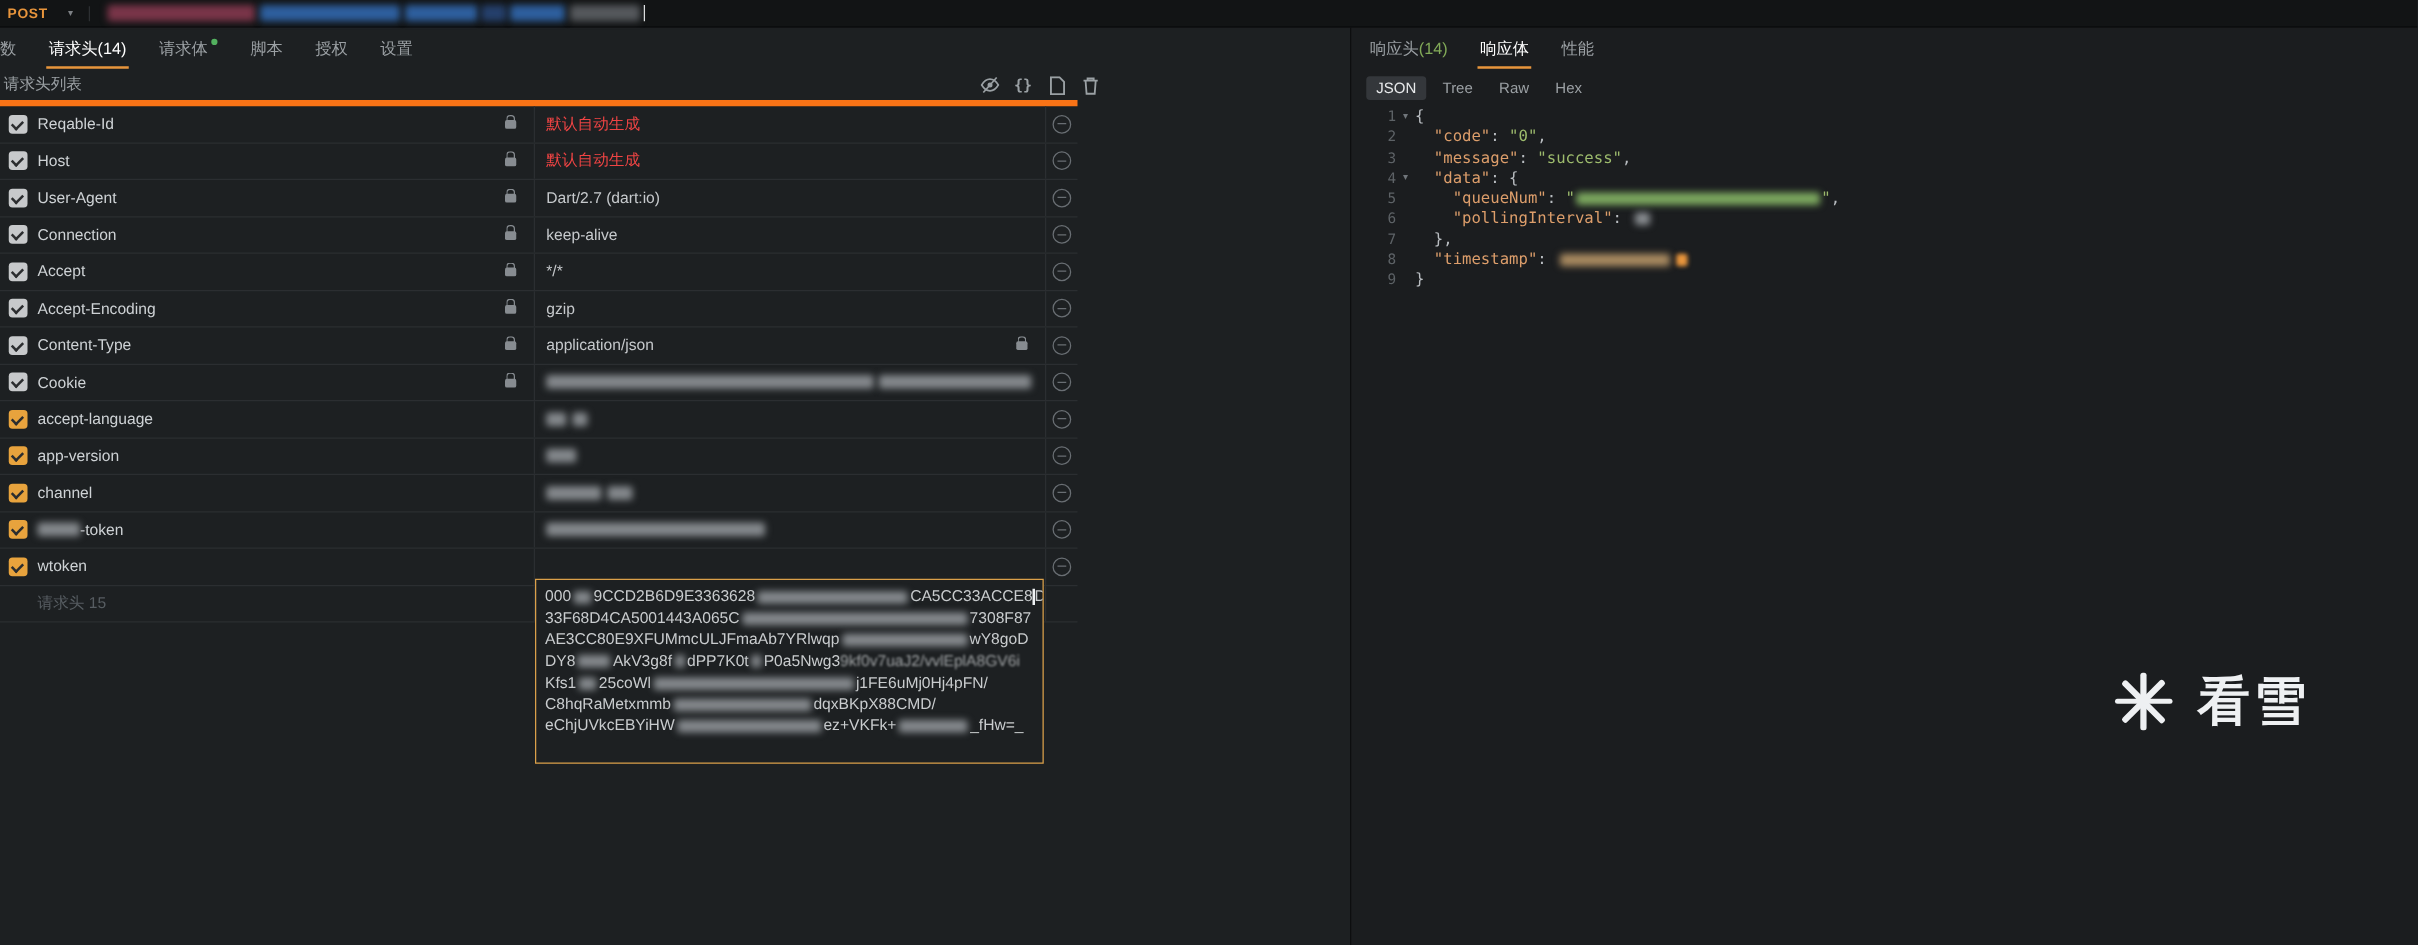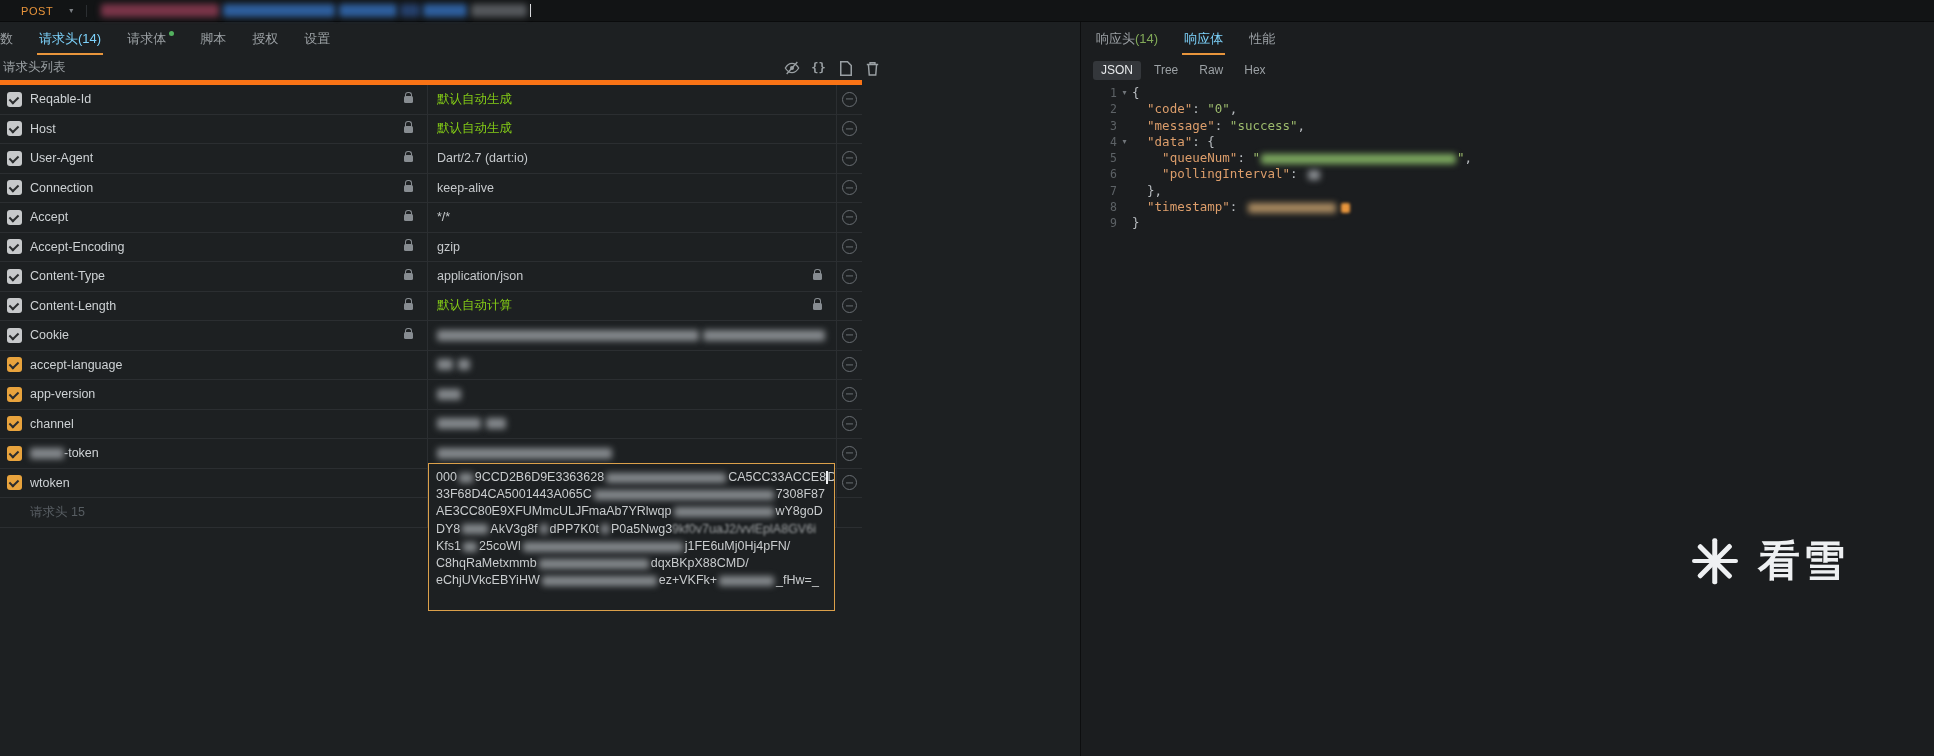--- a/index.html
+++ b/index.html
@@ -1,37 +1,37 @@
 <!DOCTYPE html>
 <html><head>
 <meta charset="utf-8">
 <style>
   *{box-sizing:border-box;margin:0;padding:0}
   html,body{width:1934px;height:756px;overflow:hidden}
   body{background:#1b1d1f;font-family:"Liberation Sans","DejaVu Sans",sans-serif;position:relative}
 
   
   .topbar{position:absolute;left:0;top:0;width:1934px;height:22px;background:#121415;display:flex;align-items:center;z-index:6;border-bottom:1px solid #0a0b0c}
-  .method{color:#e8953c;font-weight:normal;font-size:11px;letter-spacing:.6px;margin-left:21px;display:flex;align-items:center;cursor:pointer}
+  .method{color:#e8953c;font-weight:bold;font-size:11px;letter-spacing:.6px;margin-left:6px;display:flex;align-items:center;cursor:pointer}
   .mcaret{color:#7d8185;font-size:8px;margin-left:16px}
   .tb-divider{width:1px;height:12px;background:#2c2f32;margin:0 14px 0 12px}
   .urlbar{display:flex;align-items:center;height:22px}
   .urlseg{height:13px;border-radius:2px;filter:blur(3px)}
   .cursor-line{width:1.5px;height:13px;background:#e8eaec;margin-left:3px}
 
   
   .left-panel{position:absolute;left:0;top:22px;width:1080px;height:734px;background:#1d2022}
   .right-panel{position:absolute;left:1080px;top:22px;width:854px;height:734px;background:#1b1d1f;border-left:1px solid #0d0e0f}
 
   
   .tabs{height:33px;display:flex;align-items:center;position:relative}
   #req-tabs{margin-left:-26px}
   #resp-tabs{padding-left:2px}
   .tab{position:relative;height:33px;display:flex;align-items:center;padding:0 13px;color:#9ba0a4;font-size:13px;cursor:pointer;white-space:nowrap}
-  .tab.active{color:#7dd3fc}
+  .tab.active{color:#ffffff}
   .tab.active::after{content:"";position:absolute;left:11px;right:11px;bottom:0;height:2.5px;background:#e8953c}
   .tab .dot{width:5px;height:5px;border-radius:50%;background:#53b15f;margin:-10px 0 0 3px}
   #resp-tabs .count{color:#82aa58}
 
   
   .listhead{height:25px;display:flex;align-items:center;color:#9ba0a4;font-size:12.5px;padding-left:3px;position:relative}
   .head-icons{position:absolute;left:783px;top:5px;display:flex;align-items:center;gap:10px}
   .hicon{display:flex;align-items:center;justify-content:center;width:17px;height:16px;cursor:pointer}
   .braces-txt{color:#9aa0a4;font-size:12px;font-weight:bold;font-family:"DejaVu Sans Mono",monospace}
 
@@ -39,21 +39,21 @@
   .htable{position:absolute;left:0;top:58px;width:862px;border-top:5px solid #f97316}
   .row{height:29.5px;display:flex;align-items:stretch;border-bottom:1px solid #2b2e31;position:relative}
   .cb-cell{width:28px;display:flex;align-items:center;justify-content:center}
   .cb{width:15px;height:15px;border-radius:3px;display:flex;align-items:center;justify-content:center;cursor:pointer}
   .cb.gray{background:#c7c9cb}
   .cb.orange{background:#e8a33d}
   .cb::after{content:"";width:7px;height:3.5px;border-left:2px solid #2b2d2f;border-bottom:2px solid #2b2d2f;transform:rotate(-45deg) translateY(-1px)}
   .name-cell{width:399px;display:flex;align-items:center;padding-left:2px;color:#ced2d5;font-size:12.5px;position:relative}
   .value-cell{flex:1;display:flex;align-items:center;padding-left:9px;color:#c6c9cc;font-size:12.5px;position:relative;border-left:1px solid #2b2e31}
   .minus-cell{width:26px;display:flex;align-items:center;justify-content:center;border-left:1px solid #2b2e31}
-  .placeholder{color:#84cc16}
+  .placeholder{color:#ef4444}
   .ghost .name-cell{color:#575d62}
   .lock{position:relative;width:9px;height:7px;background:#878c91;border-radius:1.5px;display:inline-block}
   .lock::before{content:"";position:absolute;width:5px;height:5px;border:1.5px solid #878c91;border-bottom:none;border-radius:3px 3px 0 0;left:1px;top:-4.5px}
   .name-lock{position:absolute;right:14px;top:11px}
   .value-lock{position:absolute;right:14px;top:11px}
   .minus{width:15px;height:15px;border:1.2px solid #696e73;border-radius:50%;position:relative;cursor:pointer}
   .minus::after{content:"";position:absolute;left:3px;right:3px;top:50%;height:1.2px;background:#696e73;transform:translateY(-50%)}
   .redact{display:inline-block;height:11px;border-radius:2px;background:#84888c;filter:blur(3px);vertical-align:middle}
 
   
@@ -266,36 +266,20 @@
         </div>
         <div class="minus-cell">
           <span class="minus"></span>
         </div>
       </div>
       <div class="row">
         <div class="cb-cell">
           <span class="cb gray"></span>
         </div>
         <div class="name-cell">
-          <span>Content-Length</span>
-          <span class="lock name-lock"></span>
-        </div>
-        <div class="value-cell">
-          <span class="placeholder">默认自动计算</span>
-          <span class="lock value-lock"></span>
-        </div>
-        <div class="minus-cell">
-          <span class="minus"></span>
-        </div>
-      </div>
-      <div class="row">
-        <div class="cb-cell">
-          <span class="cb gray"></span>
-        </div>
-        <div class="name-cell">
           <span>Cookie</span>
           <span class="lock name-lock"></span>
         </div>
         <div class="value-cell">
           <span class="redact" style="width: 262px;"></span>
           <span class="redact" style="width: 122px; margin-left: 4px;"></span>
         </div>
         <div class="minus-cell">
           <span class="minus"></span>
         </div>

